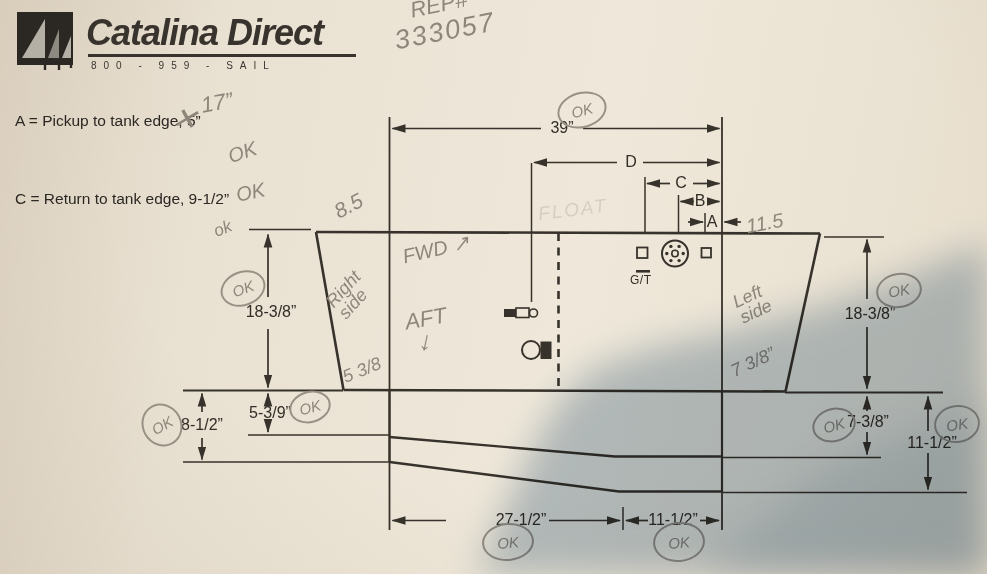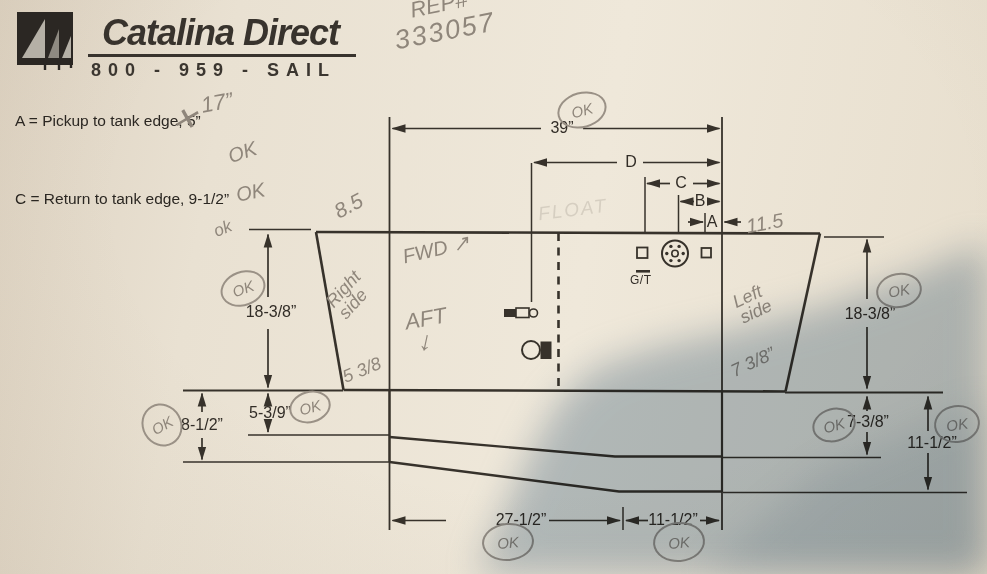--- a/index.html
+++ b/index.html
@@ -2,23 +2,23 @@
 <html><head>
 <meta charset="utf-8">
 <style>
   html,body{margin:0;padding:0;background:#c9c2b6;}
   #page{position:relative;width:987px;height:574px;overflow:hidden;
         font-family:"Liberation Sans",sans-serif;
         background:linear-gradient(100deg,#ddd2c1 0%,#e9e1d2 22%,#efe8da 58%,#e7decd 100%);}
   #page::after{content:"";position:absolute;inset:0;pointer-events:none;
         background:radial-gradient(ellipse at 55% 35%, rgba(0,0,0,0) 55%, rgba(110,90,60,.07) 100%);}
   .abs{position:absolute;}
-  .brand{font-size:36px;font-weight:bold;font-style:italic;letter-spacing:-1px;color:#38332d;margin-left:16px;}
+  .brand{font-size:36px;font-weight:bold;font-style:italic;letter-spacing:-1px;color:#38332d;}
   .brand-rule{background:#38332d;height:3px;}
-  .phone{font-size:18px;font-weight:bold;letter-spacing:7px;color:#3b3630;}
+  .phone{font-size:10px;font-weight:normal;letter-spacing:7px;color:#3b3630;}
   .title{font-size:26px;color:#2e2a25;}
   .legend{font-size:15.5px;color:#2b2722;}
   .dim{font-size:16px;color:#322d27;text-align:center;}
   .gt{font-size:12px;color:#322d27;letter-spacing:.5px;text-align:center;}
   
   .hw{font-style:italic;color:#8f867b;}
   .hw-multiline{white-space:pre-line;line-height:.95;}
   .okc{display:flex;align-items:center;justify-content:center;
        border:2px solid #9a9186;border-radius:50%;
        font-style:italic;color:#8f867b;font-size:15px;}

